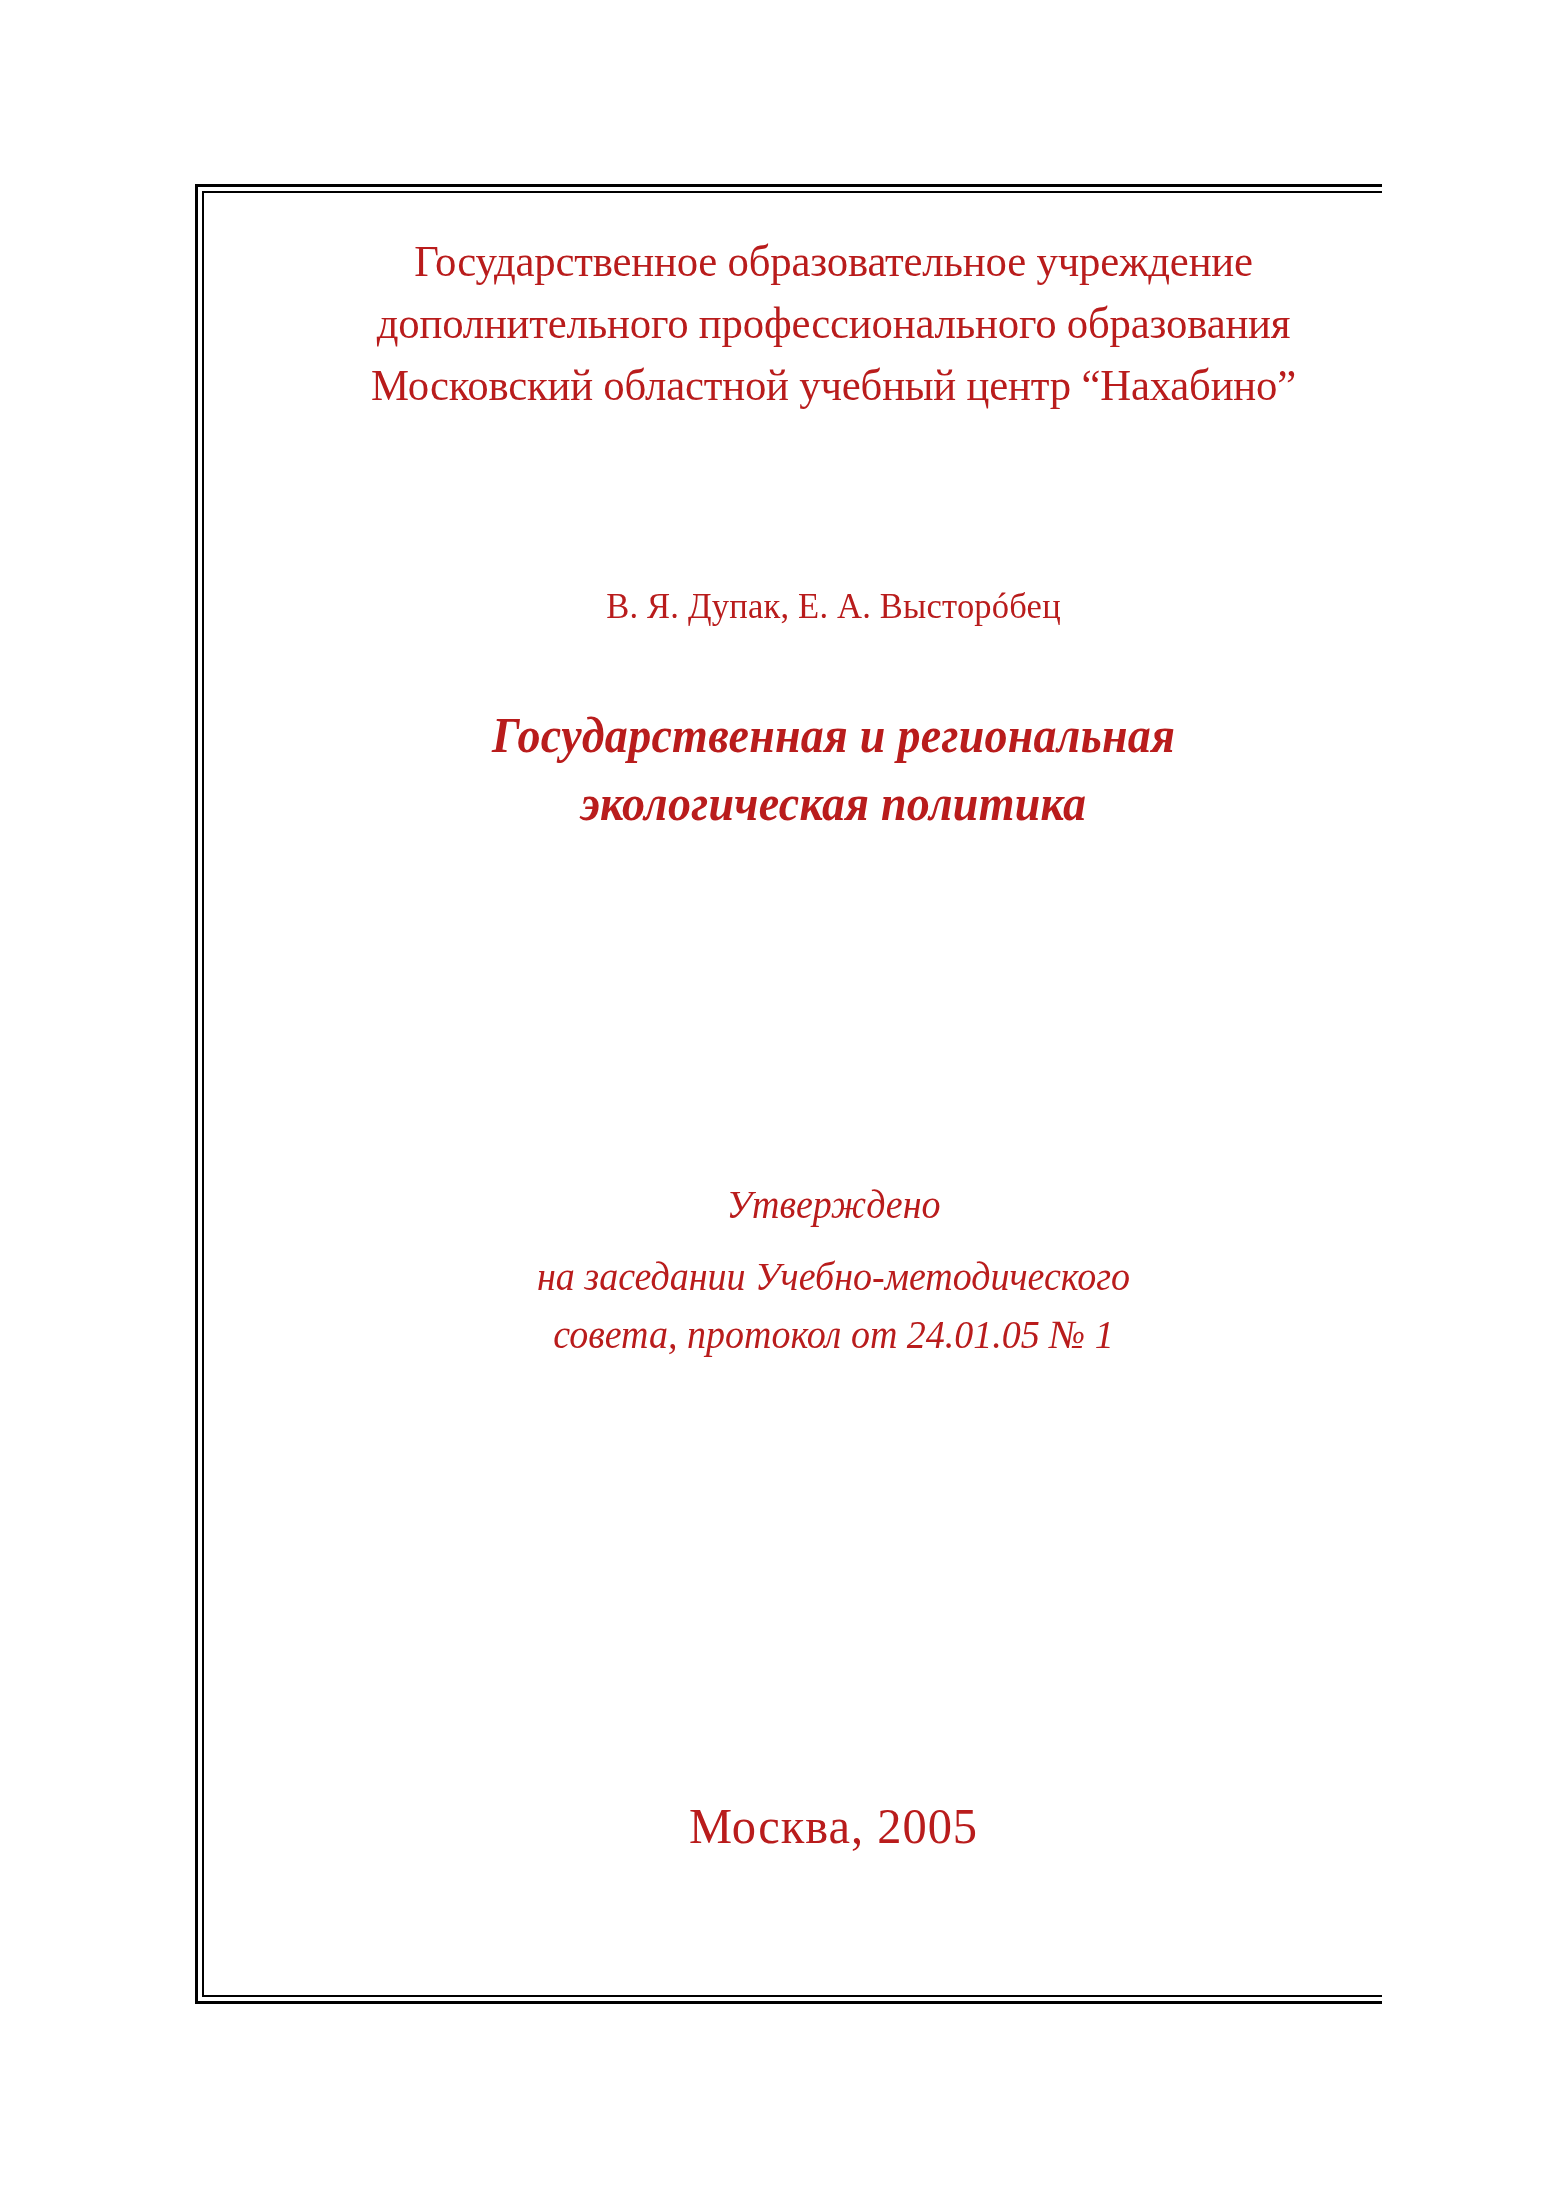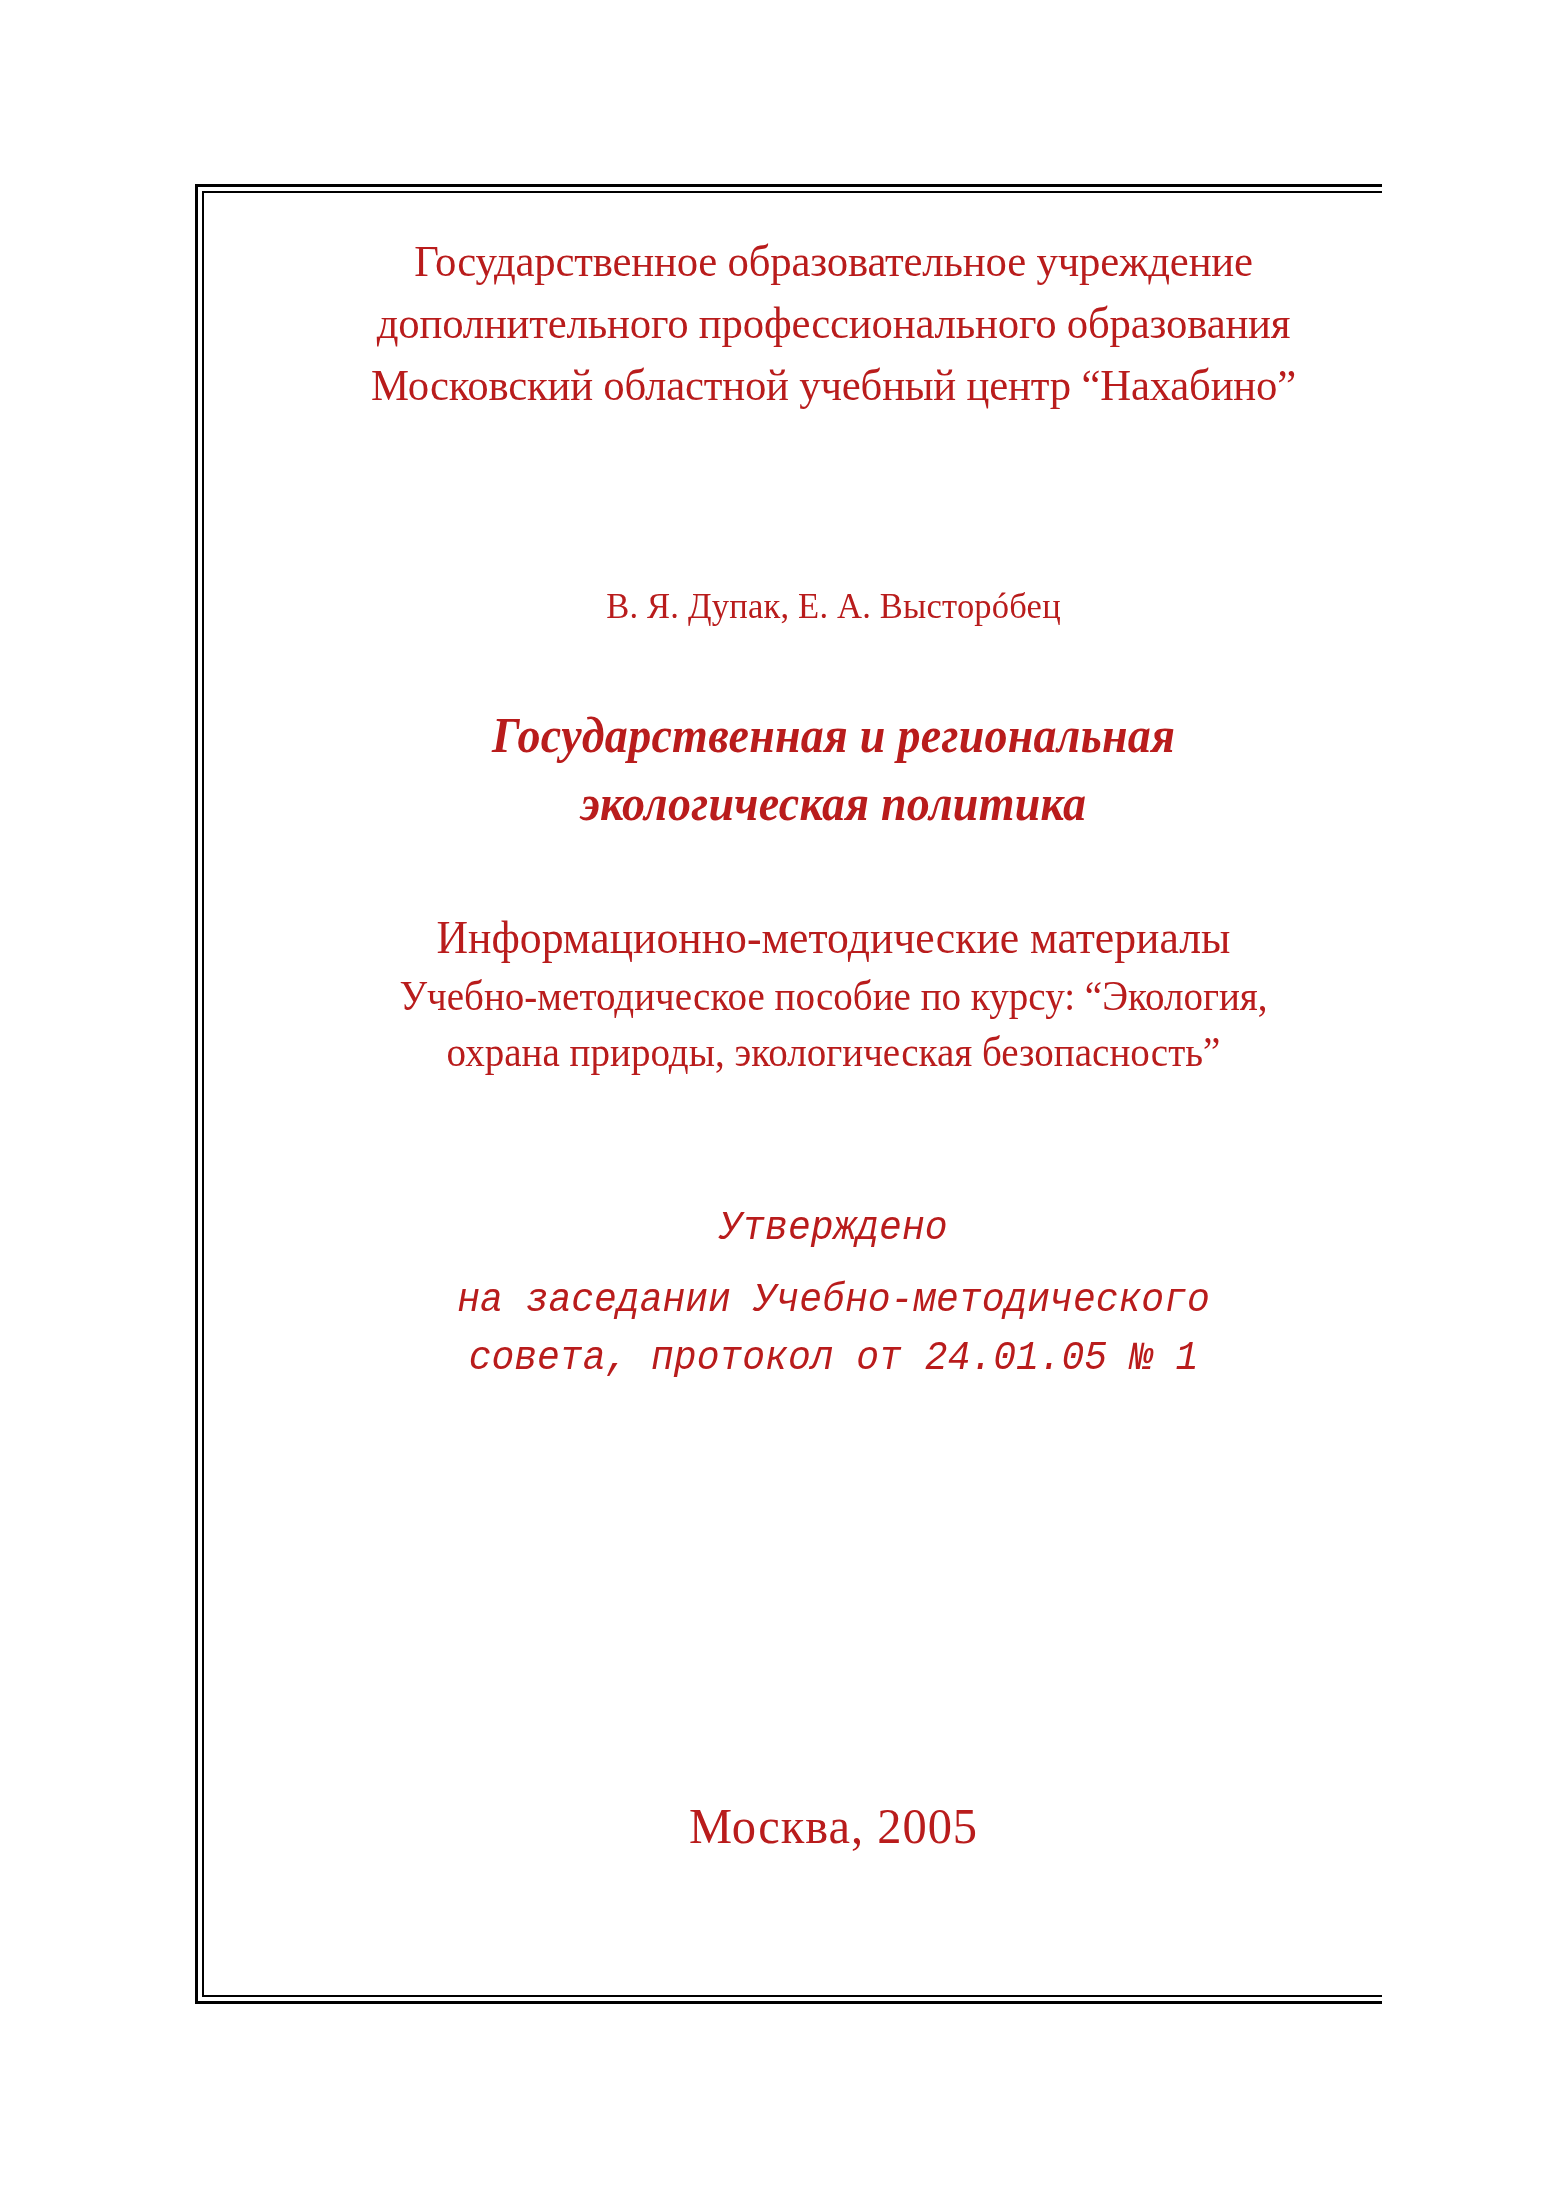--- a/index.html
+++ b/index.html
@@ -111,22 +111,21 @@
   .subtitle .sub {
     font-size: 42px;
     line-height: 56px;
     font-weight: 400;
     transform: scaleX(0.93);
     white-space: nowrap;
   }
 
   
   .approval {
-    top: 996px;
-    font-family: Liberation Mono, monospace;
+    top: 972px;
   }
   .approval .line {
     font-style: italic;
     font-size: 40px;
     line-height: 58px;
     font-weight: 400;
     transform: scaleX(0.95);
     white-space: nowrap;
   }
   .approval .gap {
@@ -160,25 +159,20 @@
       <div class="line">Московский областной учебный центр “Нахабино”</div>
     </div>
 
     <div class="blk authors">В. Я. Дупак, Е. А. Высторóбец</div>
 
     <div class="blk doc-title">
       <div class="line">Государственная и региональная</div>
       <div class="line">экологическая политика</div>
     </div>
 
-    <div class="blk subtitle">
-      <div class="lead">Информационно-методические материалы</div>
-      <div class="sub">Учебно-методическое пособие по курсу: “Экология,</div>
-      <div class="sub">охрана природы, экологическая безопасность”</div>
-    </div>
 
     <div class="blk approval">
       <div class="line">Утверждено</div>
       <div class="gap"></div>
       <div class="line">на заседании Учебно-методического</div>
       <div class="line">совета, протокол от 24.01.05 № 1</div>
     </div>
 
     <div class="blk imprint">Москва, 2005</div>
 

